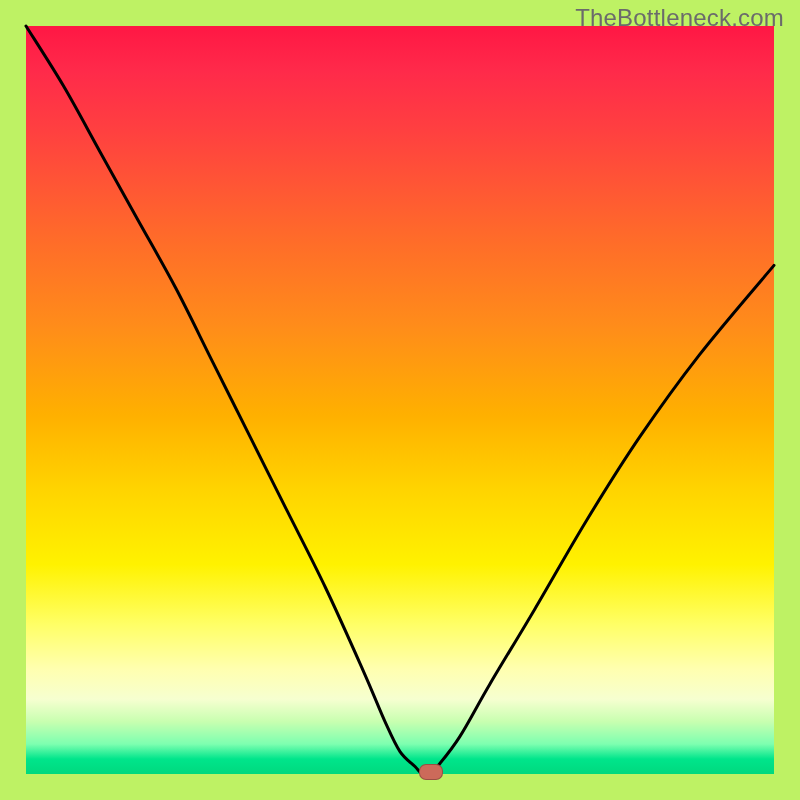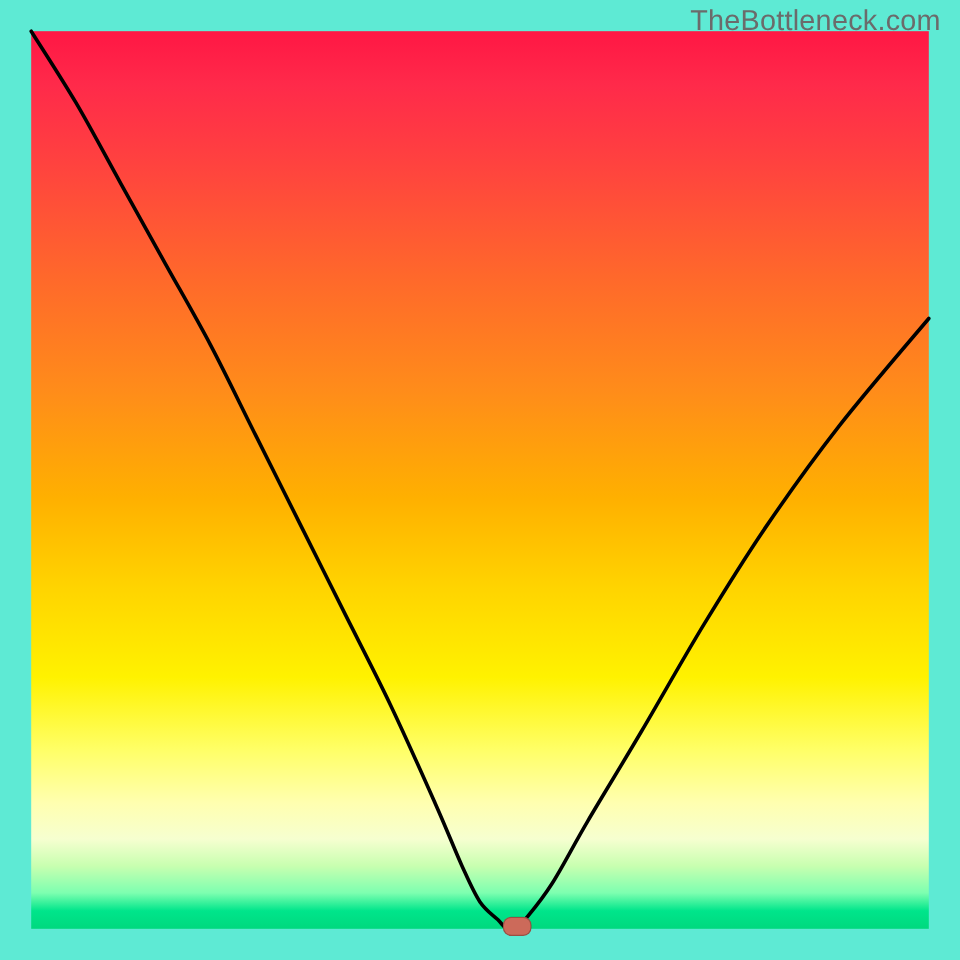--- a/index.html
+++ b/index.html
@@ -8,21 +8,21 @@
     width: 800px;
     height: 800px;
     background: #000;
     overflow: hidden;
     font-family: Arial, Helvetica, sans-serif;
   }
   .frame {
     position: relative;
     width: 800px;
     height: 800px;
-    background: #5eead4;
+    background: #bef264;
   }
   .plot-area {
     position: absolute;
     left: 26px;
     top: 26px;
     width: 748px;
     height: 748px;
     
     background: linear-gradient(
       to bottom,

